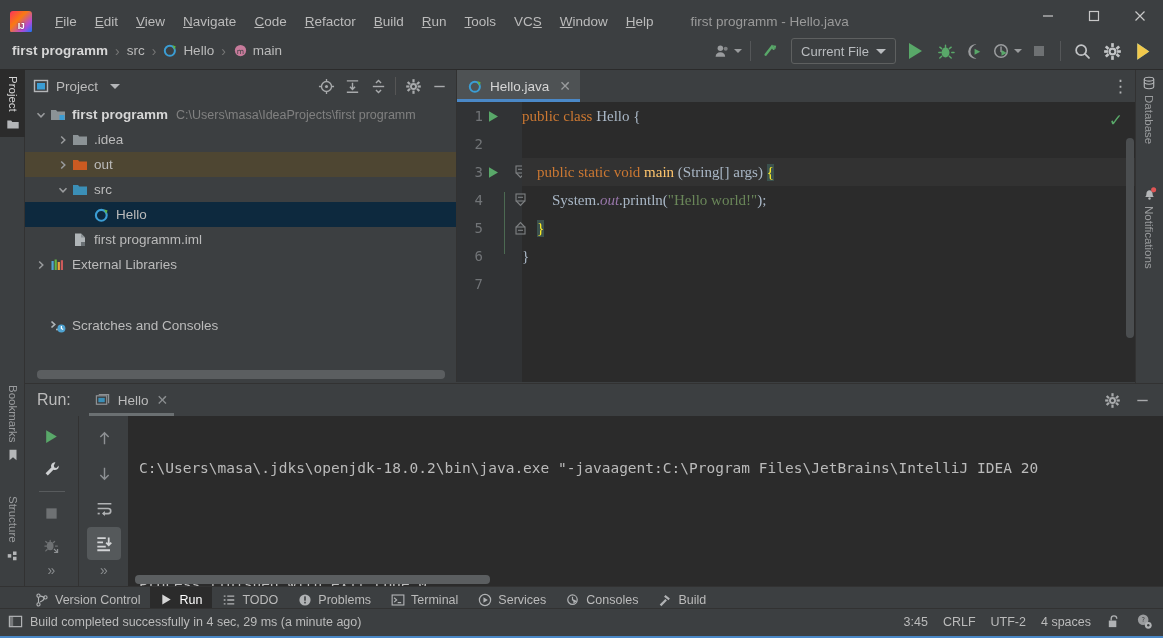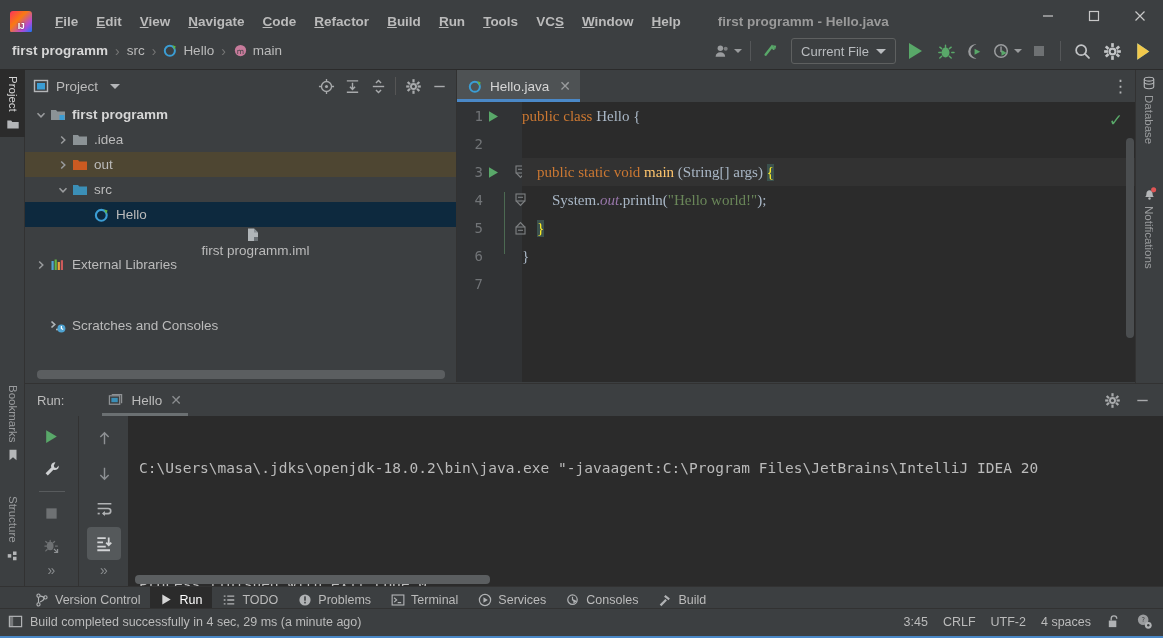--- a/index.html
+++ b/index.html
@@ -10,21 +10,20 @@
     overflow: hidden;
     -webkit-font-smoothing: antialiased;
   }
   #app { position: relative; width: 1163px; height: 638px; background: #3c3f41; }
 
   
   .menubar {
     position: absolute; left: 0; top: 0; width: 1163px; height: 44px;
     background: #3c3f41; display: flex; align-items: center;
     border-bottom: 1px solid #323232;
-    font-weight: bold;
   }
   .ij-logo {
     width: 22px; height: 22px; margin-left: 10px; margin-right: 14px;
     border-radius: 3px; position: relative; overflow: hidden;
     background: linear-gradient(135deg,#fe315d 0%,#f97a12 38%,#b24ad8 72%,#087cfa 100%);
     flex: none;
   }
   .ij-logo::after {
     content: "IJ"; position: absolute; left: 0; top: 0; right: 0; bottom: 0;
     color: #fff; font-size: 9px; font-weight: bold; letter-spacing: -.5px;
@@ -163,21 +162,21 @@
   .check { position: absolute; right: 12px; top: 8px; color: #59a869; font-size: 17px; }
   .escroll { position: absolute; right: 1px; top: 36px; width: 8px; height: 200px; background: #4b4e50; border-radius: 4px; }
   .editor-lstrip { position: absolute; left: 0; top: 32px; bottom: 0; width: 3px; background: #2b2b2b; }
 
   
   .runpanel {
     position: absolute; left: 25px; top: 383px; right: 0; bottom: 52px;
     background: #3c3f41; border-top: 1px solid #323232;
   }
   .run-head { height: 32px; display: flex; align-items: center; padding-left: 12px; position: relative; }
-  .run-lbl { color: #bbbbbb; font-size: 13px; margin-right: 34px; }
+  .run-lbl { color: #bbbbbb; font-size: 16px; margin-right: 14px; }
   .run-tab {
     height: 32px; display: flex; align-items: center; gap: 8px; padding: 0 10px;
     color: #bbbbbb; font-size: 13.5px; position: relative;
   }
   .run-tab::after { content:""; position:absolute; left:4px; right:4px; bottom:0; height:3px; background:#6b7072; }
   .run-head-right { position: absolute; right: 8px; display: flex; align-items: center; gap: 4px; }
   .rh-btn { width: 26px; height: 26px; display: flex; align-items: center; justify-content: center; color: #a8aaac; }
   .run-body { position: absolute; left: 0; right: 0; top: 32px; bottom: 0; }
   .run-tools {
     position: absolute; left: 0; top: 0; bottom: 0; width: 54px;
@@ -492,20 +491,21 @@
               <path d="M1.5 3.2L5 6.8l3.5-3.6" stroke="#9a9c9e" stroke-width="1.5" fill="none"></path>
             </svg>
           </span>
           <span class="ticon">
             <svg width="16" height="16" viewBox="0 0 16 16">
               <path d="M1 3h5l1.3 1.6H15V13H1z" fill="#8c9396"></path>
               <rect x="9.5" y="8" width="5" height="5" fill="#3b9dd4"></rect>
             </svg>
           </span>
           <span class="tlabel bold">first programm</span>
+          <span class="tpath">C:\Users\masa\IdeaProjects\first programm</span>
         </div>
         <div class="trow" style="padding-left: 30px;">
           <span class="arrow">
             <svg width="10" height="10" viewBox="0 0 10 10">
               <path d="M3.2 1.5L6.8 5l-3.6 3.5" stroke="#9a9c9e" stroke-width="1.5" fill="none"></path>
             </svg>
           </span>
           <span class="ticon">
             <svg width="16" height="16" viewBox="0 0 16 16">
               <path d="M1 3h5l1.3 1.6H15V13H1z" fill="#8c9396"></path>
@@ -542,21 +542,21 @@
         <div class="trow sel" style="padding-left: 52px;">
           <span class="arrow"></span>
           <span class="ticon">
             <svg width="16" height="16" viewBox="0 0 16 16">
               <circle cx="7.3" cy="8.3" r="5.4" fill="none" stroke="#3b9dd4" stroke-width="2.1"></circle>
               <path d="M10 2.2l3.6 1.4-1.4 3.5z" fill="#62b543"></path>
             </svg>
           </span>
           <span class="tlabel">Hello</span>
         </div>
-        <div class="trow" style="padding-left: 30px; flex-direction: column;">
+        <div class="trow" style="padding-left: 30px;">
           <span class="arrow"></span>
           <span class="ticon">
             <svg width="16" height="16" viewBox="0 0 16 16">
               <path d="M3 1.5h6l4 4V14H3z" fill="#b0b5b8"></path>
               <path d="M9 1.5l4 4H9z" fill="#8a9094"></path>
               <rect x="9" y="10" width="4" height="4" fill="#6a7074"></rect>
             </svg>
           </span>
           <span class="tlabel">first programm.iml</span>
         </div>

